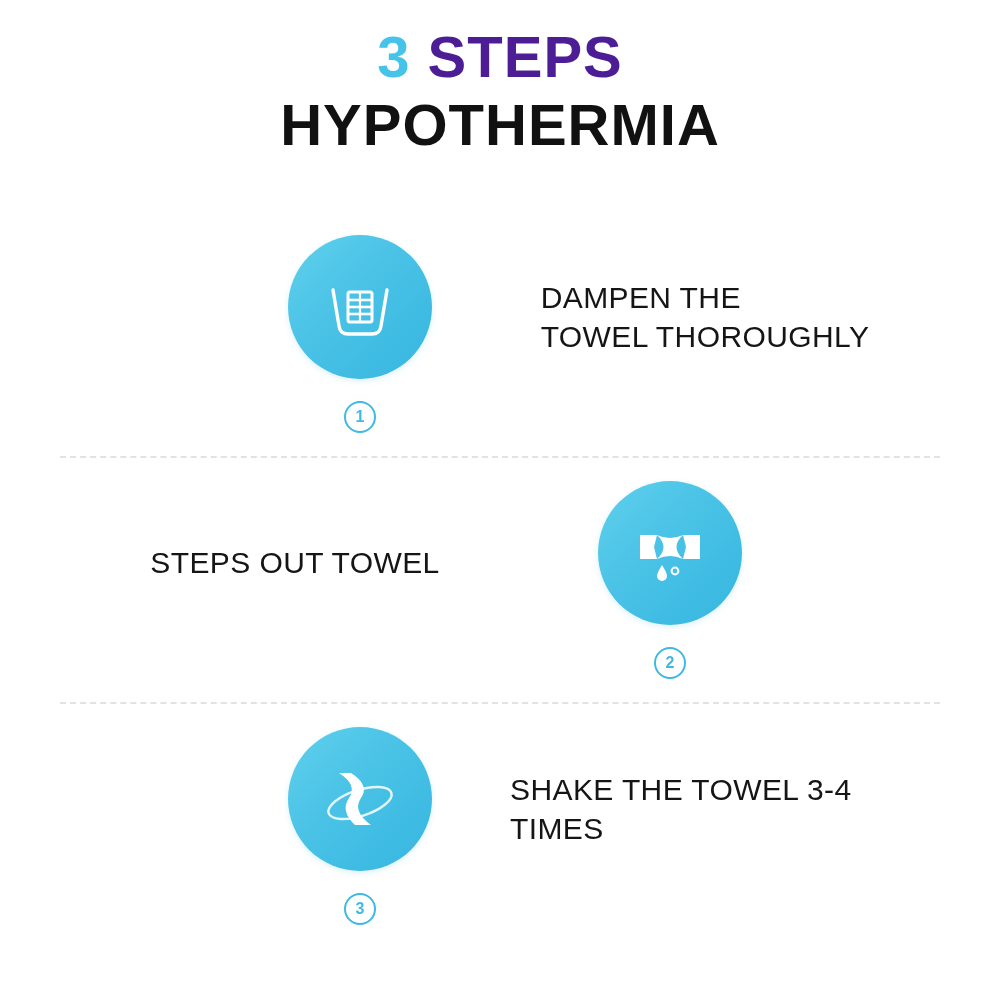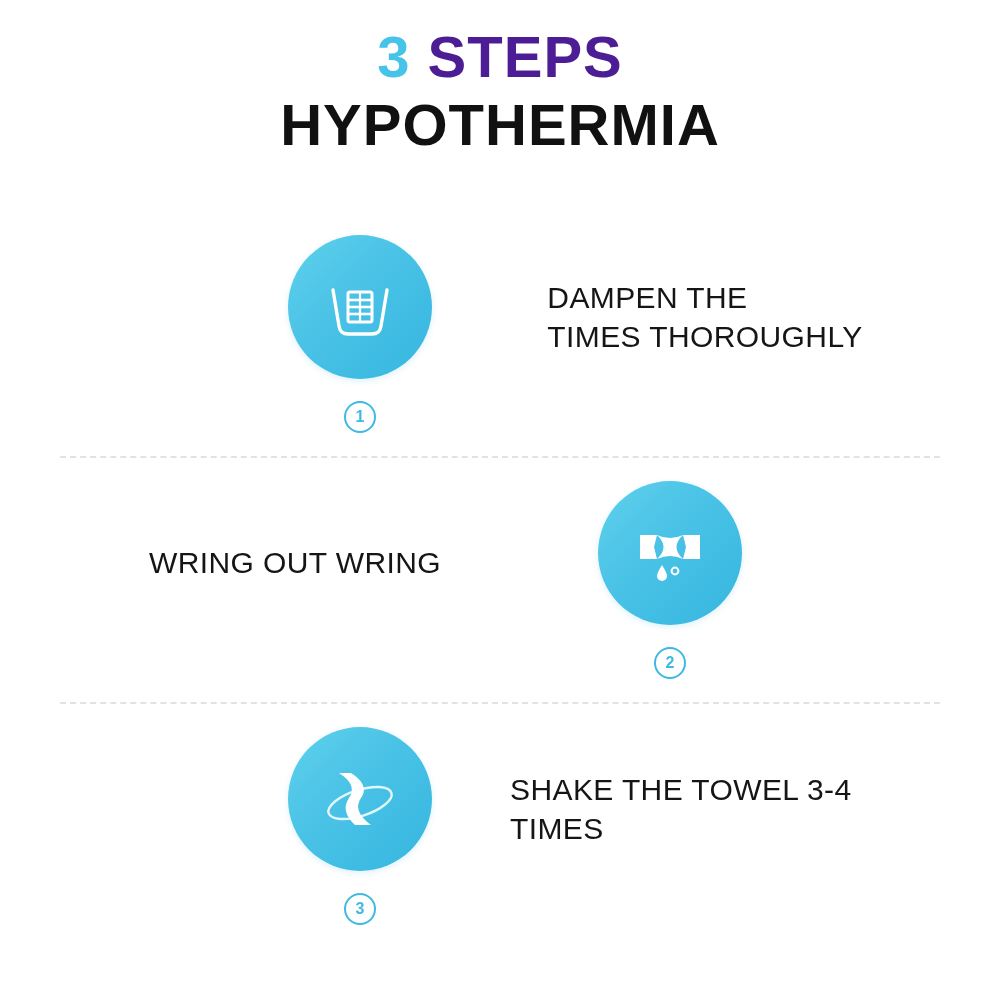--- a/index.html
+++ b/index.html
@@ -155,21 +155,21 @@
             <line x1="31" y1="43" x2="55" y2="43" stroke="#ffffff" stroke-width="2.6"></line>
             <line x1="31" y1="50" x2="55" y2="50" stroke="#ffffff" stroke-width="2.6"></line>
             <line x1="43" y1="28" x2="43" y2="58" stroke="#ffffff" stroke-width="2.2"></line>
           </svg>
         </div>
         <div class="step-num">1</div>
       </div>
       <div class="text-col">
         <div class="step-text">
           <div>DAMPEN THE</div>
-          <div>TIMES THOROUGHLY</div>
+          <div>TOWEL THOROUGHLY</div>
         </div>
       </div>
     </div>
   </div>
 
   <div class="divider"></div>
 
   <div class="step step-2 reverse">
     <div class="step-inner">
       <div class="icon-col">
@@ -180,21 +180,21 @@
             <path d="M76 28 L59 28 L62 40 L59 52 L76 52 Z" fill="#ffffff"></path>
             <path d="M33 28 Q46 40 33 52 Q46 46 59 52 Q46 40 59 28 Q46 34 33 28 Z" fill="#ffffff"></path>
 
             <path d="M38 58 Q33 66 33 69 a5 5 0 0 0 10 0 Q43 66 38 58 Z" fill="#ffffff"></path>
             <circle cx="51" cy="64" r="3.4" fill="none" stroke="#ffffff" stroke-width="2"></circle>
           </svg>
         </div>
         <div class="step-num">2</div>
       </div>
       <div class="text-col">
-        <div class="step-text">WRING OUT WRING</div>
+        <div class="step-text">STEPS OUT TOWEL</div>
       </div>
     </div>
   </div>
 
   <div class="divider"></div>
 
   <div class="step step-3">
     <div class="step-inner">
       <div class="icon-col">
         <div class="circle">

